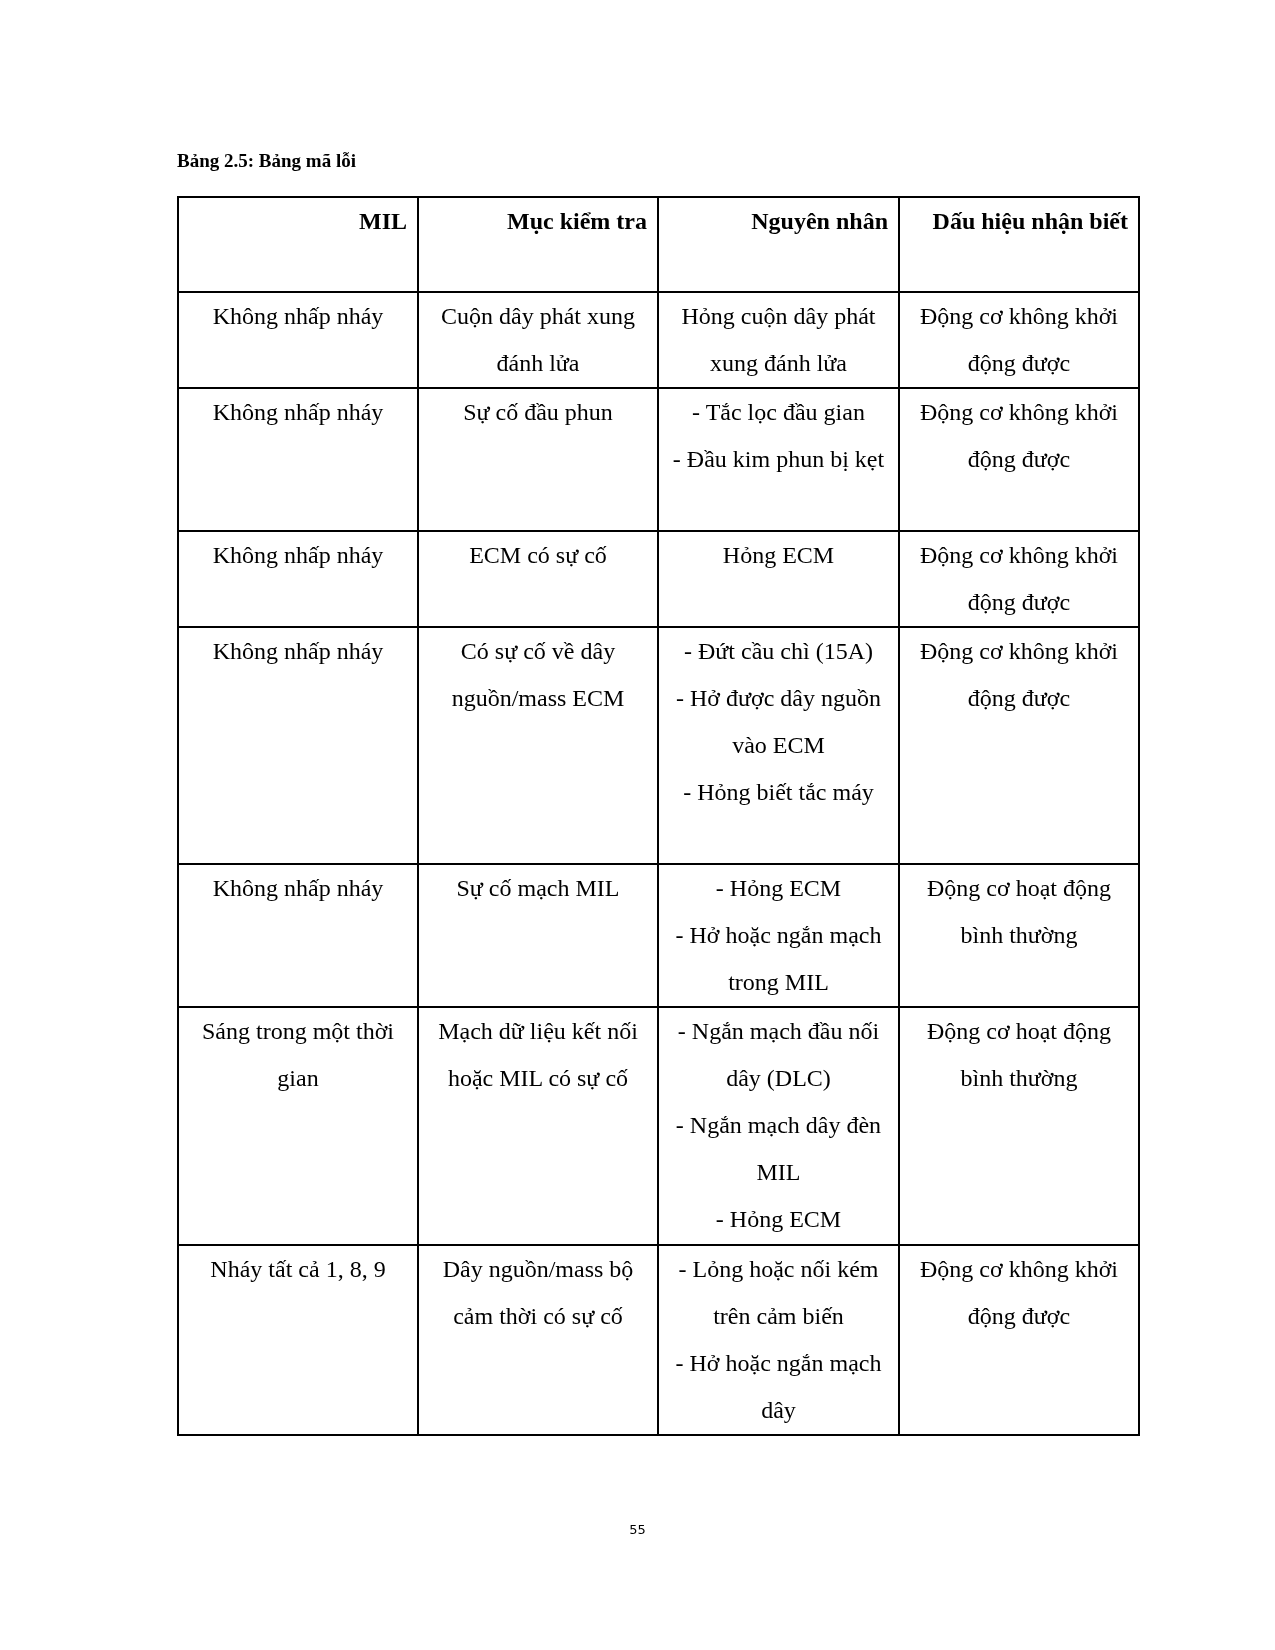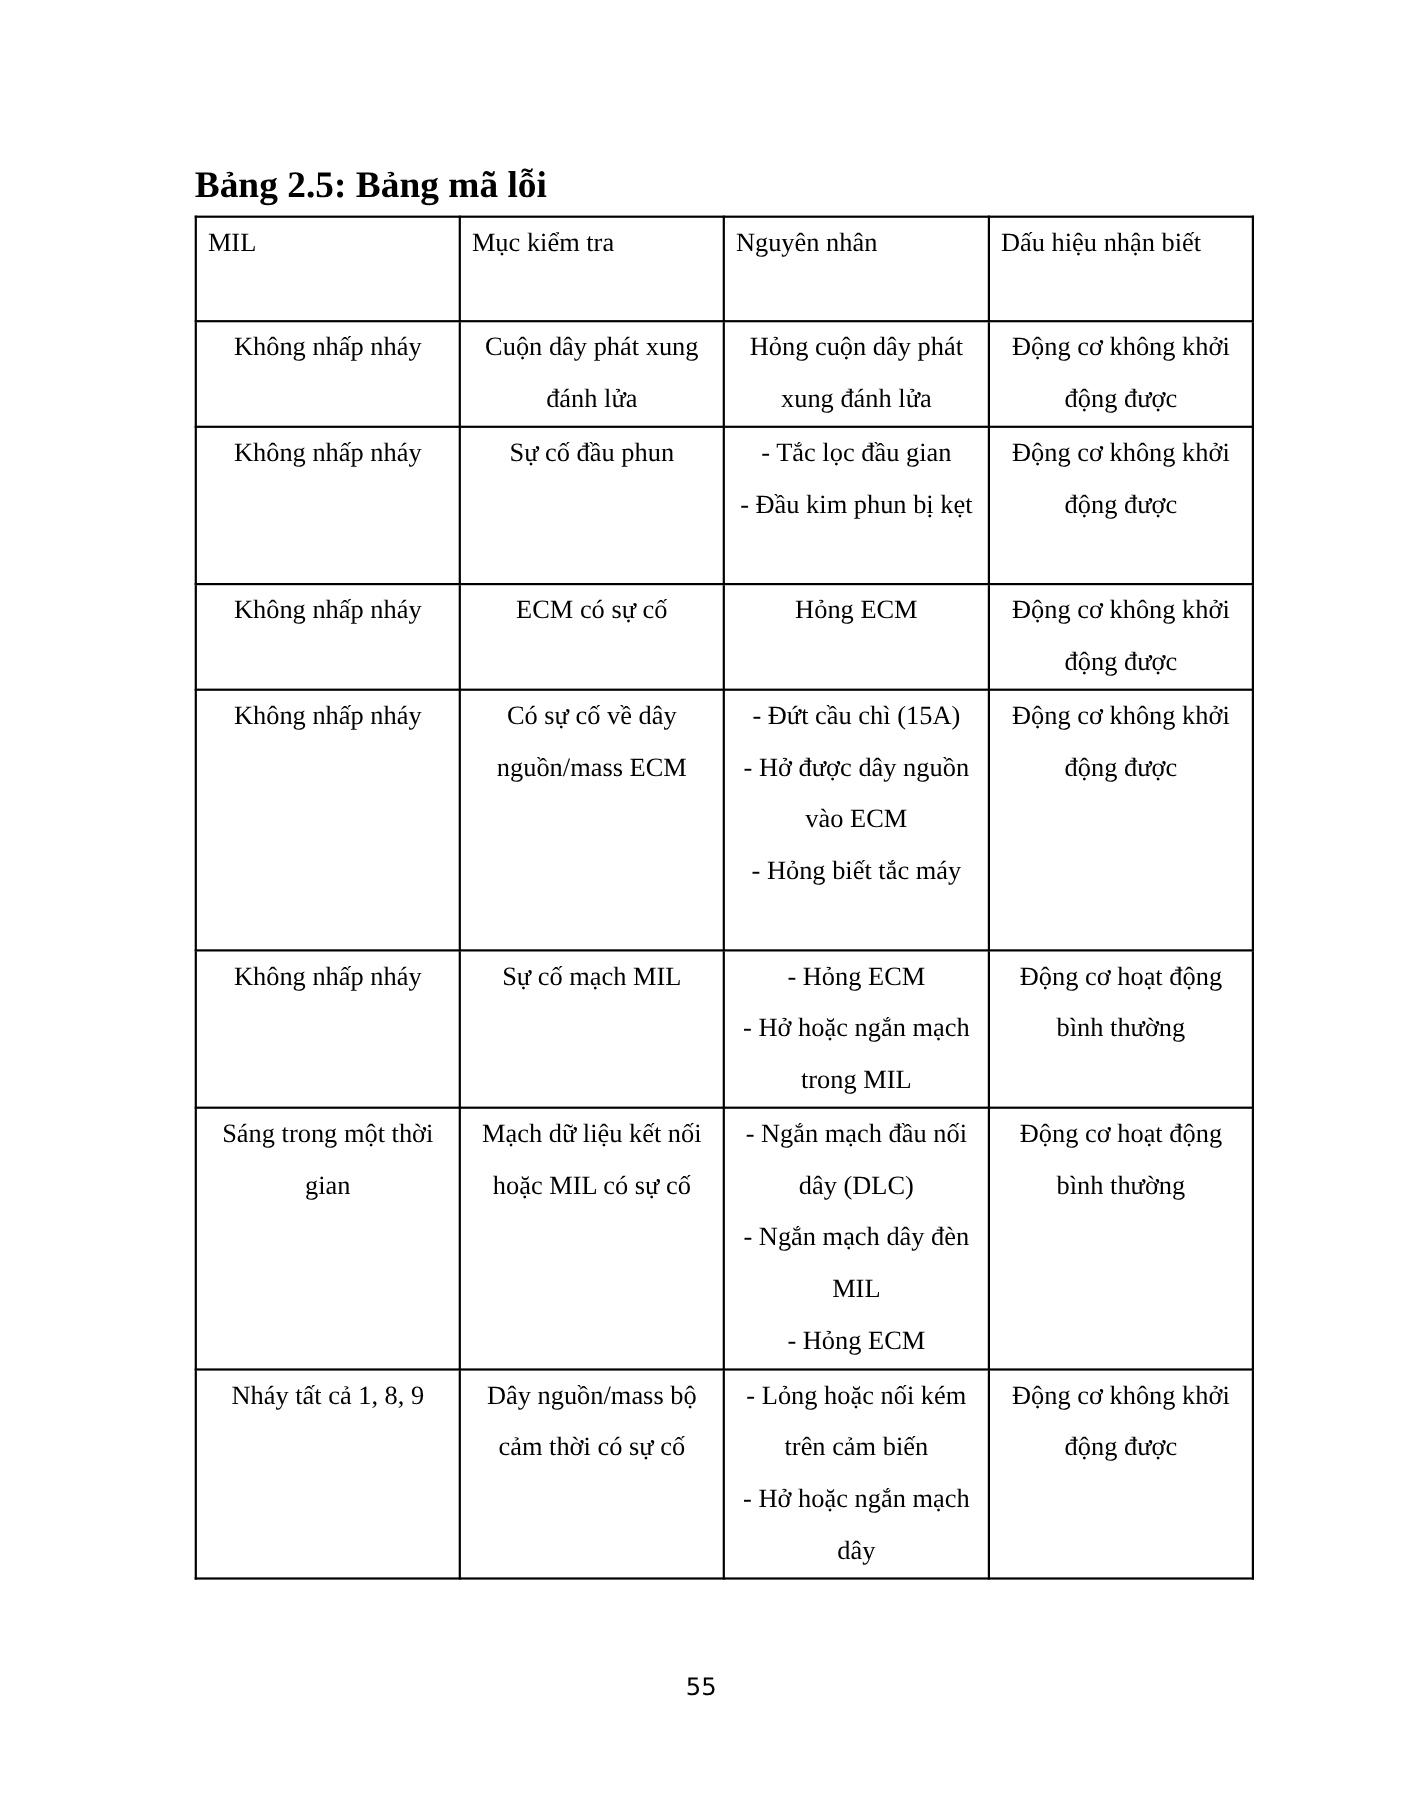--- a/index.html
+++ b/index.html
@@ -1,30 +1,30 @@
 <!DOCTYPE html>
 <html><head>
 <meta charset="utf-8">
 <style>
   html, body { margin: 0; padding: 0; background: #ffffff; }
   body { width: 1275px; height: 1650px; position: relative; overflow: hidden;
          font-family: "Liberation Serif", "DejaVu Serif", serif; color: #000; }
-  .caption { position: absolute; left: 177px; top: 150px; font-size: 34px; font-weight: bold; }
+  .caption { position: absolute; left: 177px; top: 150px; font-size: 19px; font-weight: bold; }
   table.errtable { position: absolute; left: 177px; top: 196px; width: 961px;
          border-collapse: collapse; table-layout: fixed; }
   table.errtable td, table.errtable th { border: 2px solid #000; vertical-align: top;
          font-size: 24px; line-height: 47px; padding: 0 10px; text-align: center; font-weight: normal; }
-  table.errtable th { text-align: left; font-weight: normal; }
+  table.errtable th { text-align: right; font-weight: bold; }
   col.c1 { width: 240px; } col.c2 { width: 240px; } col.c3 { width: 241px; } col.c4 { width: 240px; }
   .line { display: block; }
   tr.h-r0 { height: 95px; } tr.h-r1 { height: 95px; } tr.h-r2 { height: 143px; }
   tr.h-r3 { height: 95px; } tr.h-r4 { height: 237px; } tr.h-r5 { height: 143px; }
   tr.h-r6 { height: 238px; } tr.h-r7 { height: 160px; }
   .pagenum { position: absolute; left: 0; width: 1275px; top: 1522px; text-align: center;
-         font-family: "DejaVu Sans", sans-serif; font-size: 22px; }
+         font-family: "DejaVu Sans", sans-serif; font-size: 13px; }
 </style>
 </head>
 <body>
 
 <div class="caption">Bảng 2.5: Bảng mã lỗi</div>
 
 <table class="errtable">
   <colgroup>
       <col class="c1">
       <col class="c2">

